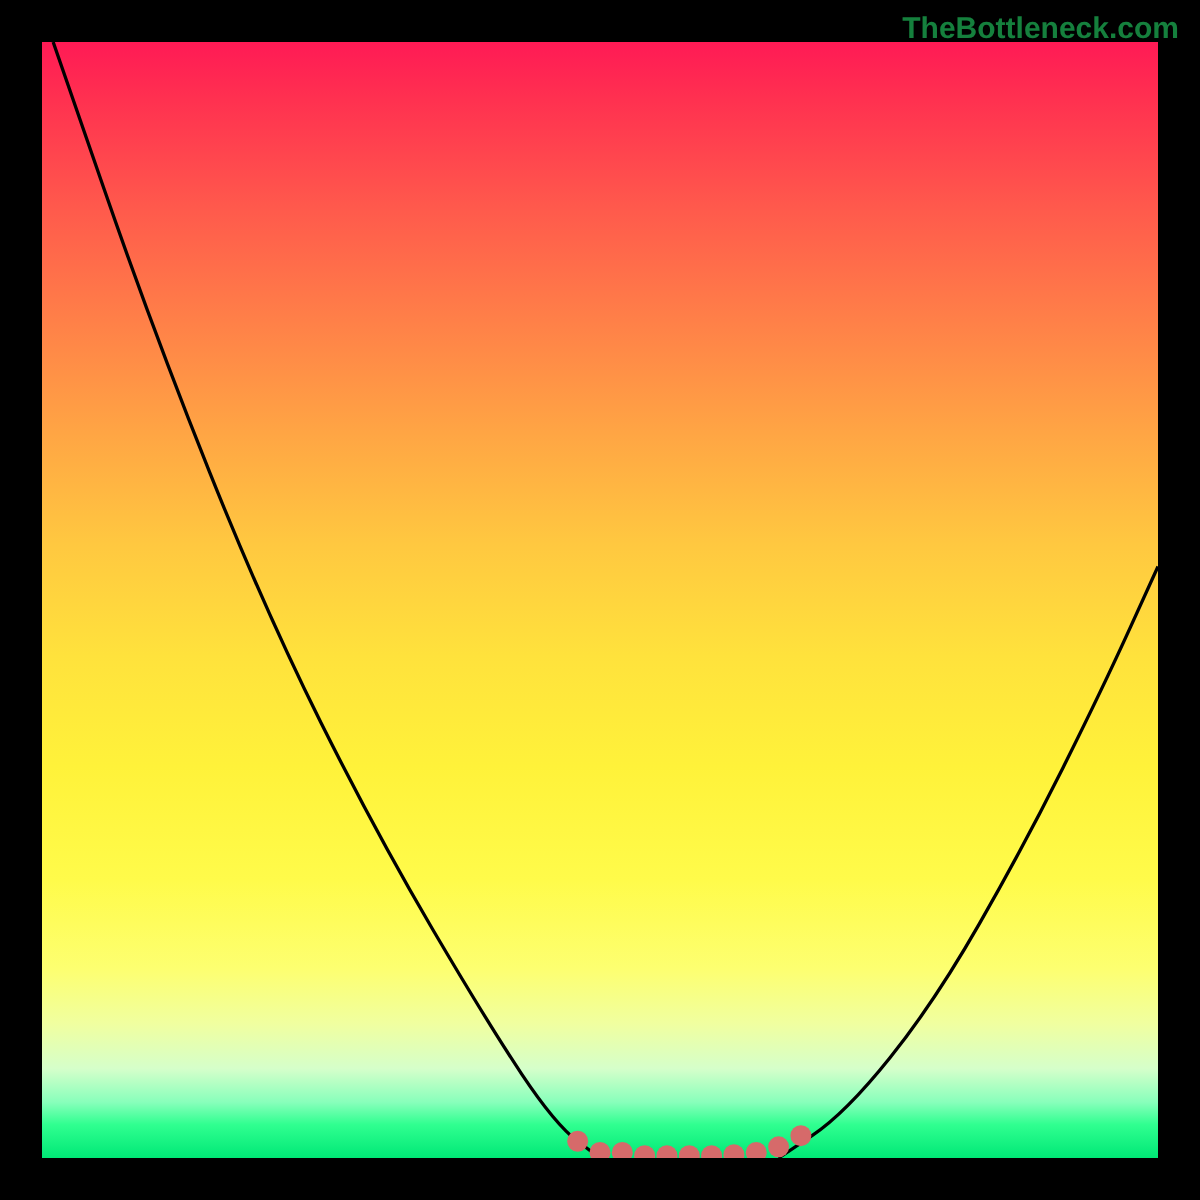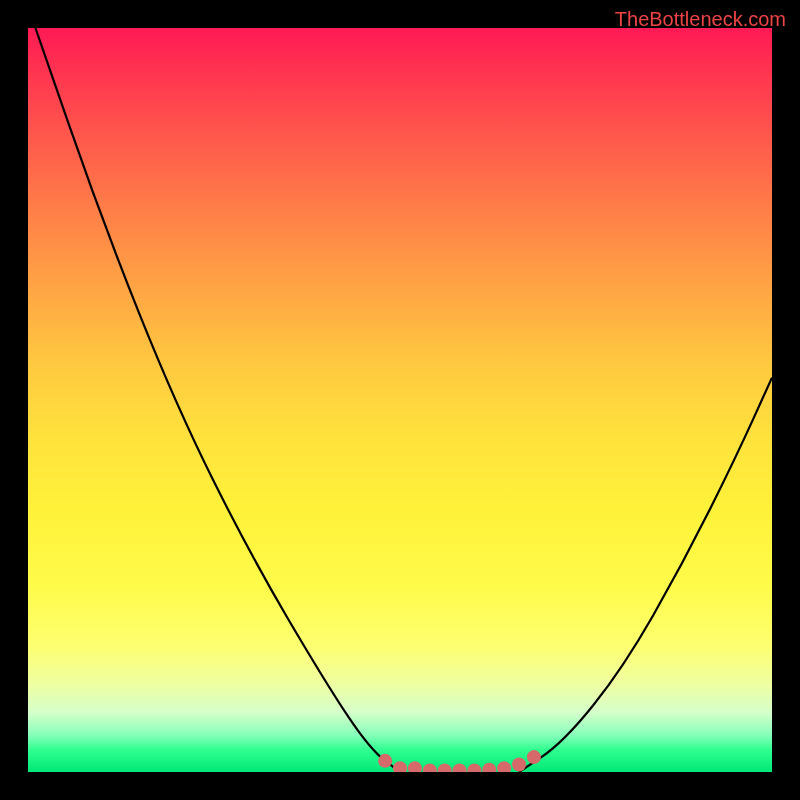--- a/index.html
+++ b/index.html
@@ -9,23 +9,23 @@
     height: 800px;
     background: #000;
     position: relative;
     overflow: hidden;
     font-family: Arial, sans-serif;
   }
   .watermark {
     position: absolute;
     top: 8px;
     right: 14px;
-    color: #ef4444;
+    color: #15803d;
     font-size: 20px;
-    font-weight: 400;
+    font-weight: 700;
     z-index: 10;
   }
   .plot-area {
     position: absolute;
     left: 28px;
     top: 28px;
     width: 744px;
     height: 744px;
     overflow: hidden;
   }

